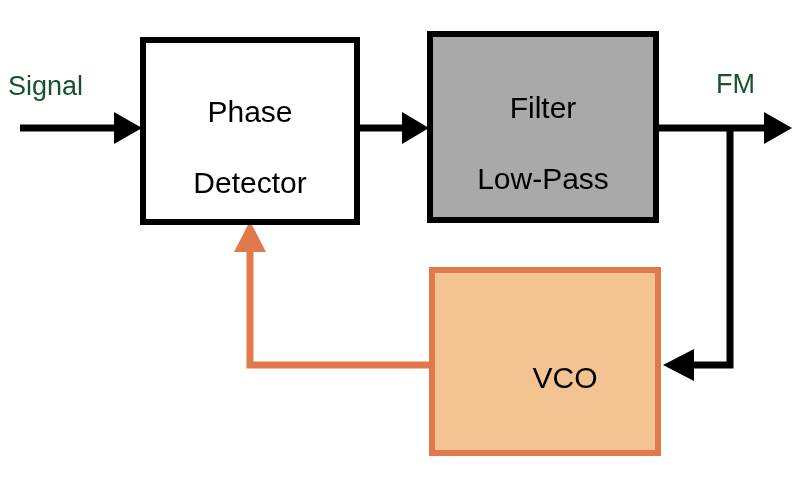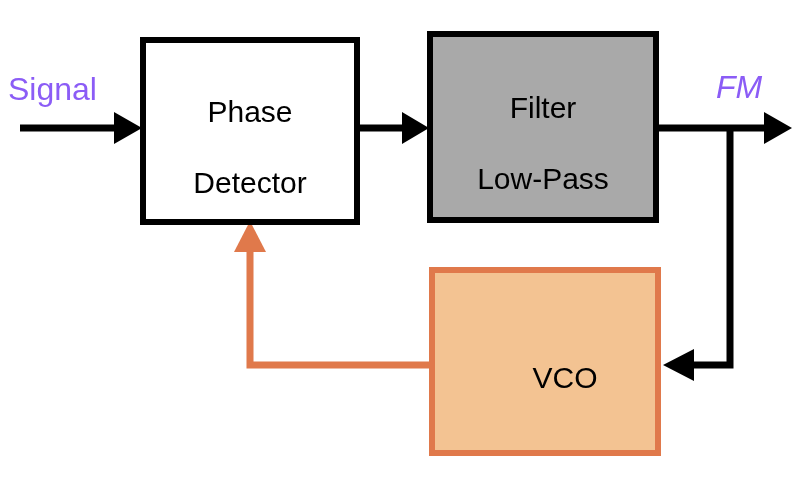--- a/index.html
+++ b/index.html
@@ -15,22 +15,22 @@
     overflow: hidden;
     font-family: "Liberation Sans", sans-serif;
   }
   #diagram-svg {
     position: absolute;
     left: 0;
     top: 0;
   }
   .label {
     position: absolute;
-    color: #8b5cf6;
-    font-size: 32px;
+    color: #14532d;
+    font-size: 27px;
     line-height: 1.1;
     white-space: nowrap;
   }
   .block-label {
     position: absolute;
     display: flex;
     align-items: center;
     justify-content: center;
     text-align: center;
     color: #000000;
@@ -39,21 +39,21 @@
     flex-direction: column;
   }
   .block-label span {
     display: block;
     margin-top: 32px;
   }
   #phase-detector-label { left: 143px; top: 40px;  width: 214px; height: 182px; }
   #low-pass-filter-label { left: 430px; top: 34px;  width: 226px; height: 186px; }
   #vco-label            { left: 452px; top: 270px; width: 226px; height: 183px; }
   #signal-label { left: 8px;   top: 72px; }
-  #fm-label     { left: 716px; top: 70px; font-style: italic; }
+  #fm-label     { left: 716px; top: 70px; }
 </style>
 </head>
 <body>
 
 <div id="stage">
 
   <svg id="diagram-svg" width="800" height="490" viewBox="0 0 800 490">
 
     <g stroke-width="7" stroke="#000000" fill="#000000">
 

